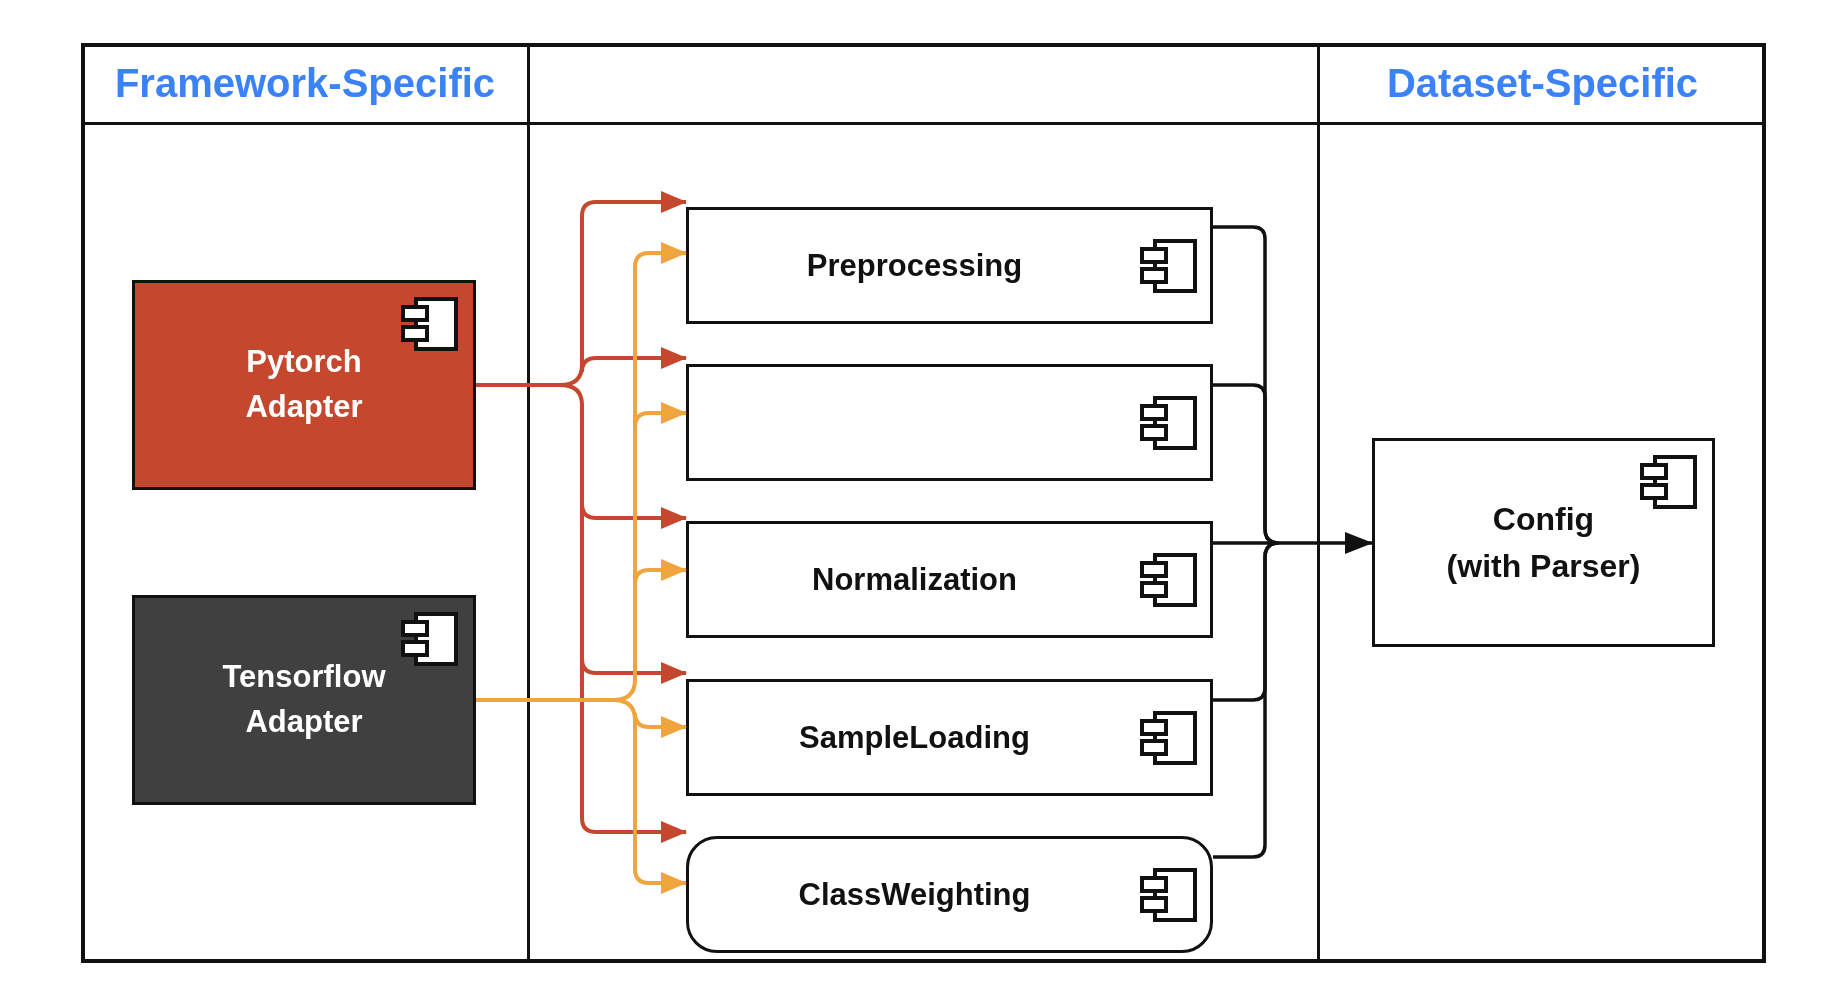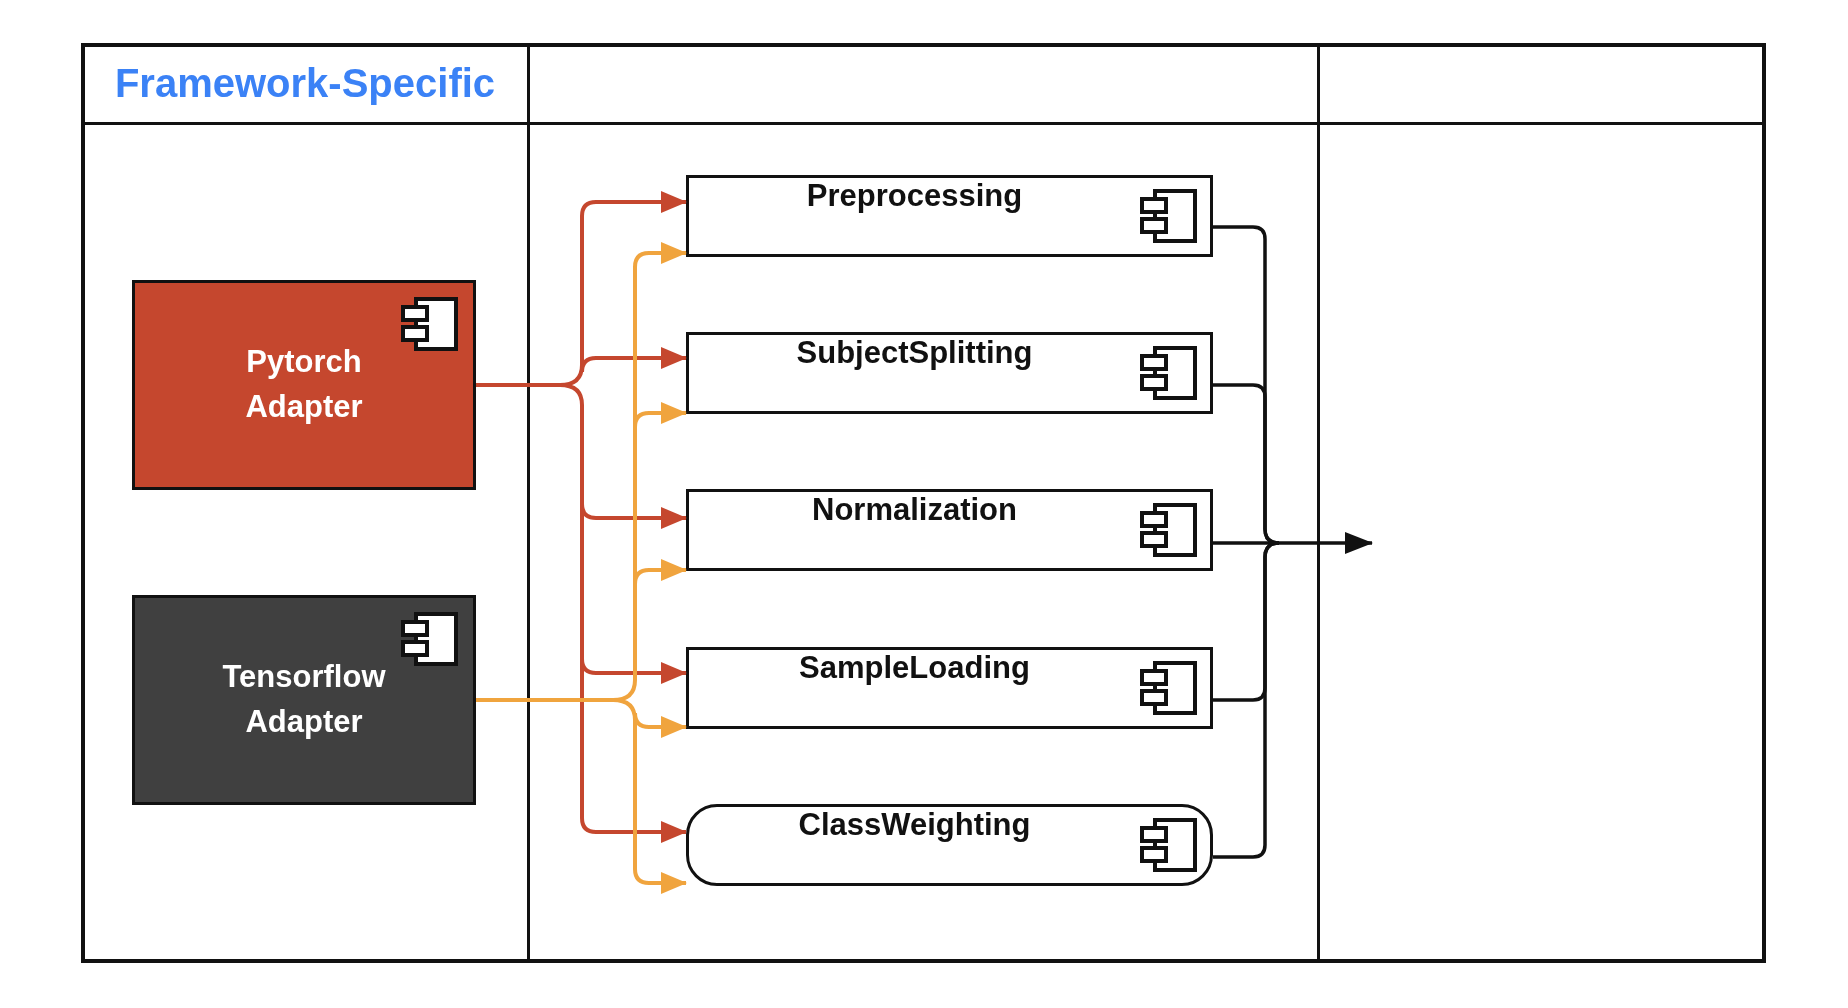--- a/index.html
+++ b/index.html
@@ -42,24 +42,24 @@
     box-sizing: border-box;
   }
   .adapter {
     left: 132px; width: 344px; height: 210px;
     display: flex; flex-direction: column;
     align-items: center; justify-content: center;
     color: #fff; font-size: 31px; font-weight: 700;
     line-height: 1.45; text-align: center;
   }
   .component {
-    left: 686px; width: 527px; height: 82px;
+    left: 686px; width: 527px; height: 117px;
     background: #fff;
-    display: flex; justify-content: center;
-    font-size: 31px; font-weight: 700; color: #111;
+    display: flex; align-items: center; justify-content: center;
+    font-size: 31px; font-weight: 700; color: #111; margin-top: 32px;
   }
   .component .label-wrap { padding-right: 70px; }
   .config-node {
     left: 1372px; top: 438px; width: 343px; height: 209px;
     background: #fff;
     display: flex; flex-direction: column;
     align-items: center; justify-content: center;
     font-size: 32px; font-weight: 700; color: #111;
     line-height: 1.45; text-align: center;
   }
@@ -77,20 +77,23 @@
 <div class="canvas">
 
   <div class="frame"></div>
   <div class="vdiv" style="left:527px;"></div>
   <div class="vdiv" style="left:1317px;"></div>
   <div class="hdiv"></div>
 
   <div class="col-header" style="left:81px;   width:448px;">
     <span>Framework-Specific</span>
   </div>
+  <div class="col-header" style="left:1319px; width:447px;">
+    <span>Dataset-Specific</span>
+  </div>
 
   <div class="node adapter" style="top:280px; background:#C5472E;">
     <svg class="icon-tr" viewBox="0 0 57 54" width="57" height="54">
       <rect x="15" y="2" width="40" height="50" fill="#fff" stroke="#111" stroke-width="4"></rect>
       <rect x="2" y="10" width="24" height="13" fill="#fff" stroke="#111" stroke-width="4"></rect>
       <rect x="2" y="30" width="24" height="13" fill="#fff" stroke="#111" stroke-width="4"></rect>
     </svg>
     <span>Pytorch</span>
     <span>Adapter</span>
   </div>
@@ -108,21 +111,20 @@
   <div class="node component" style="top:175px;">
     <span class="label-wrap">Preprocessing</span>
     <svg class="icon-mid" viewBox="0 0 57 54" width="57" height="54">
       <rect x="15" y="2" width="40" height="50" fill="#fff" stroke="#111" stroke-width="4"></rect>
       <rect x="2" y="10" width="24" height="13" fill="#fff" stroke="#111" stroke-width="4"></rect>
       <rect x="2" y="30" width="24" height="13" fill="#fff" stroke="#111" stroke-width="4"></rect>
     </svg>
   </div>
 
   <div class="node component" style="top:332px;">
-    <span class="label-wrap">SubjectSplitting</span>
     <svg class="icon-mid" viewBox="0 0 57 54" width="57" height="54">
       <rect x="15" y="2" width="40" height="50" fill="#fff" stroke="#111" stroke-width="4"></rect>
       <rect x="2" y="10" width="24" height="13" fill="#fff" stroke="#111" stroke-width="4"></rect>
       <rect x="2" y="30" width="24" height="13" fill="#fff" stroke="#111" stroke-width="4"></rect>
     </svg>
   </div>
 
   <div class="node component" style="top:647px;">
     <span class="label-wrap">SampleLoading</span>
     <svg class="icon-mid" viewBox="0 0 57 54" width="57" height="54">
@@ -143,20 +145,29 @@
 
   <div class="node component" style="top:804px;border-radius:31px;">
     <span class="label-wrap">ClassWeighting</span>
     <svg class="icon-mid" viewBox="0 0 57 54" width="57" height="54">
       <rect x="15" y="2" width="40" height="50" fill="#fff" stroke="#111" stroke-width="4"></rect>
       <rect x="2" y="10" width="24" height="13" fill="#fff" stroke="#111" stroke-width="4"></rect>
       <rect x="2" y="30" width="24" height="13" fill="#fff" stroke="#111" stroke-width="4"></rect>
     </svg>
   </div>
 
+  <div class="node config-node">
+    <svg class="icon-tr" viewBox="0 0 57 54" width="57" height="54">
+      <rect x="15" y="2" width="40" height="50" fill="#fff" stroke="#111" stroke-width="4"></rect>
+      <rect x="2" y="10" width="24" height="13" fill="#fff" stroke="#111" stroke-width="4"></rect>
+      <rect x="2" y="30" width="24" height="13" fill="#fff" stroke="#111" stroke-width="4"></rect>
+    </svg>
+    <span>Config</span>
+    <span>(with Parser)</span>
+  </div>
 
   <svg class="wires" viewBox="0 0 1848 1008">
     <defs>
       <marker id="arr-red" markerUnits="userSpaceOnUse" markerWidth="28" markerHeight="22" refX="25" refY="11" orient="auto">
         <path d="M0,0 L26,11 L0,22 Z" fill="#C5472E"></path>
       </marker>
       <marker id="arr-orange" markerUnits="userSpaceOnUse" markerWidth="28" markerHeight="22" refX="25" refY="11" orient="auto">
         <path d="M0,0 L26,11 L0,22 Z" fill="#F0A43E"></path>
       </marker>
       <marker id="arr-black" markerUnits="userSpaceOnUse" markerWidth="30" markerHeight="22" refX="27" refY="11" orient="auto">

